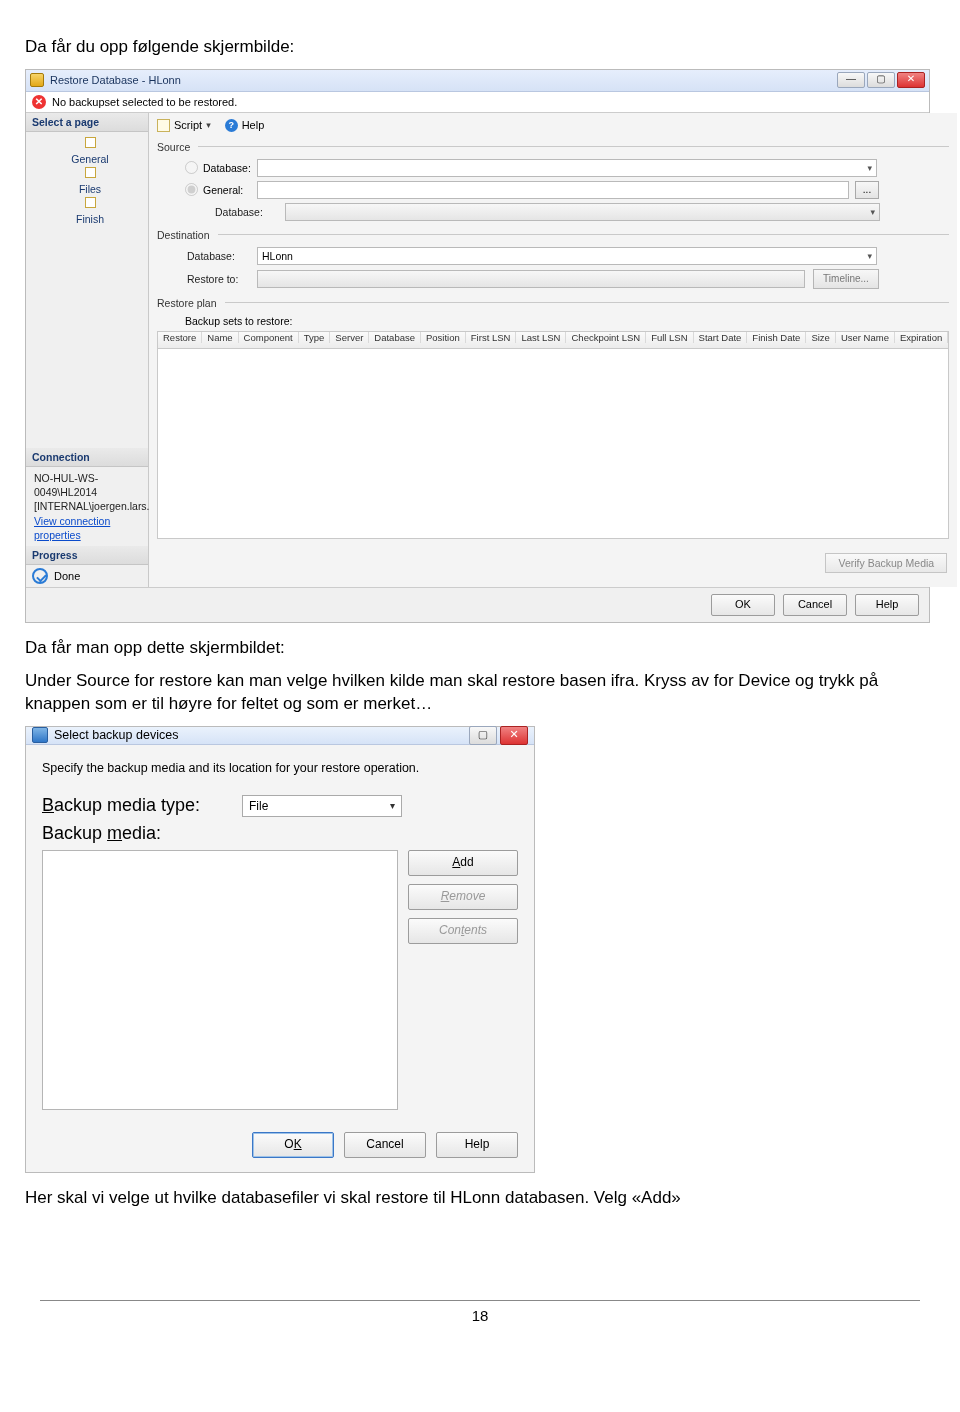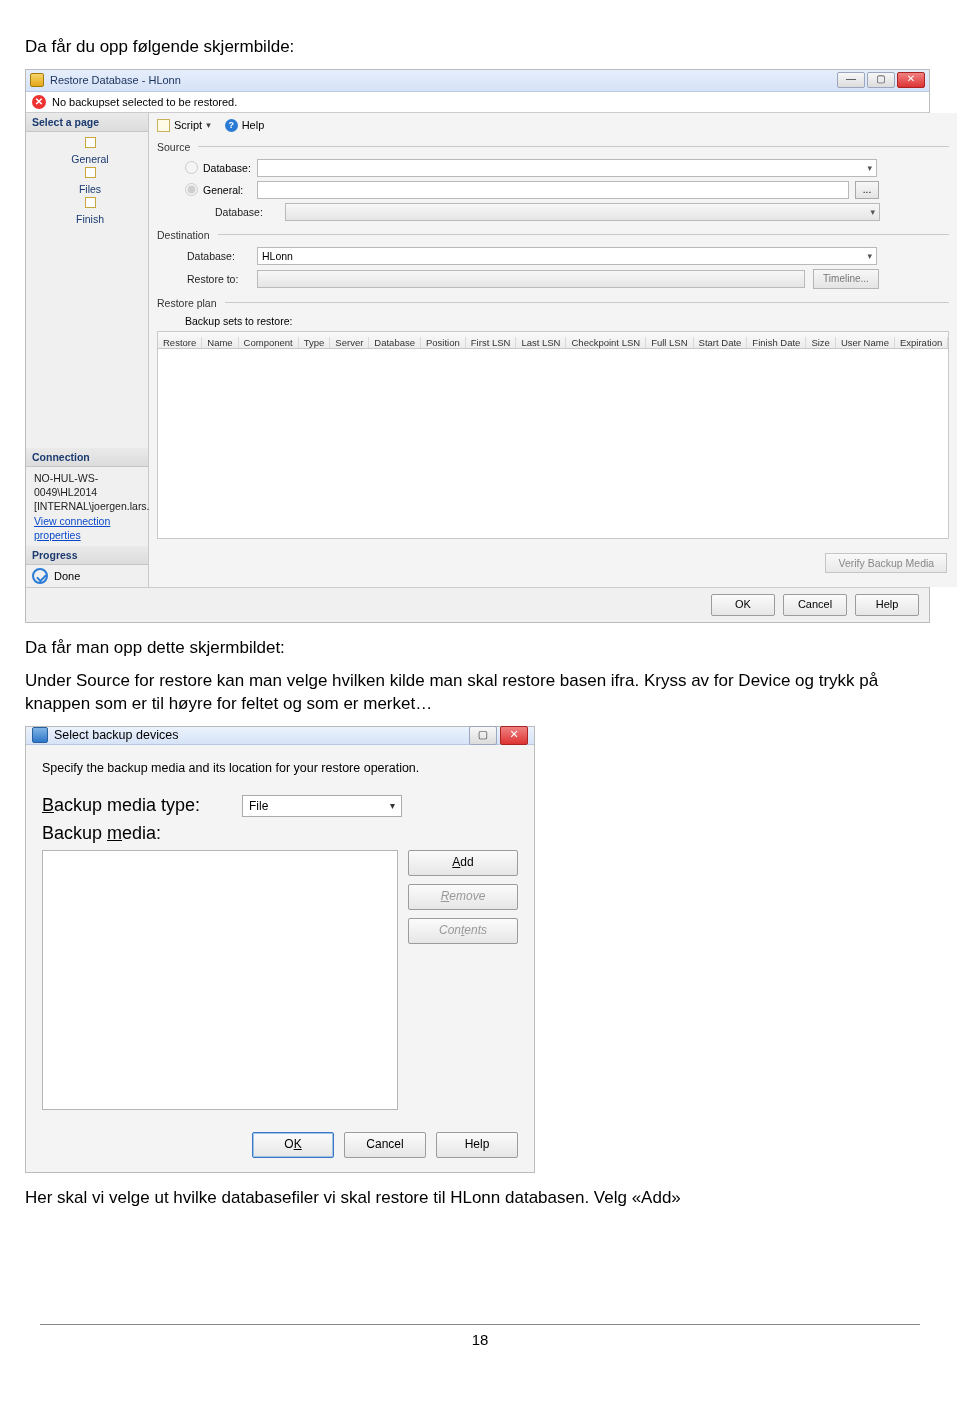--- a/index.html
+++ b/index.html
@@ -147,21 +147,21 @@
     background:linear-gradient(#f7f7f7,#e4e4e4);
     border:1px solid #b5b5b5; text-align:center; font-size:10px; line-height:18px;
     color:#777;
   }
 
   .table-head {
     display:flex; gap:0;
     border:1px solid #c9c9c9;
     background:linear-gradient(#fafafa,#ececec);
     font-size:9.5px; color:#333;
-    height:18px; align-items:flex-end;
+    height:18px; align-items:flex-start;
     overflow:hidden;
   }
   .th { padding:0 5px; border-right:1px solid #d9d9d9; white-space:nowrap; }
   .table-body {
     border:1px solid #c9c9c9; border-top:none;
     height:190px; background:#fff;
   }
   .verify-row { display:flex; justify-content:flex-end; padding:6px 2px 8px 0; }
   .verify-btn {
     background:linear-gradient(#f9f9f9,#e8e8e8);
@@ -237,21 +237,21 @@
     width:82px; height:26px;
     background:linear-gradient(#fbfbfb,#e6e6e6);
     border:1px solid #9c9c9c; border-radius:2px;
     font-size:12px; text-align:center; line-height:23px;
   }
   .dlg-fbtn.primary { border:1px solid #3a77c7; box-shadow:0 0 0 1px #9dc2e8 inset; }
   .u { text-decoration: underline; }
 
   .page-footer {
     border-top:1px solid #888;
-    margin: 84px 40px 0 40px;
+    margin: 60px 40px 0 40px;
     text-align:center;
     padding-top:6px;
     font-size:15px;
   }
 </style>
 </head>
 <body>
 
 <div class="page">
   <p class="doc-text">Da får du opp følgende skjermbilde:</p>

